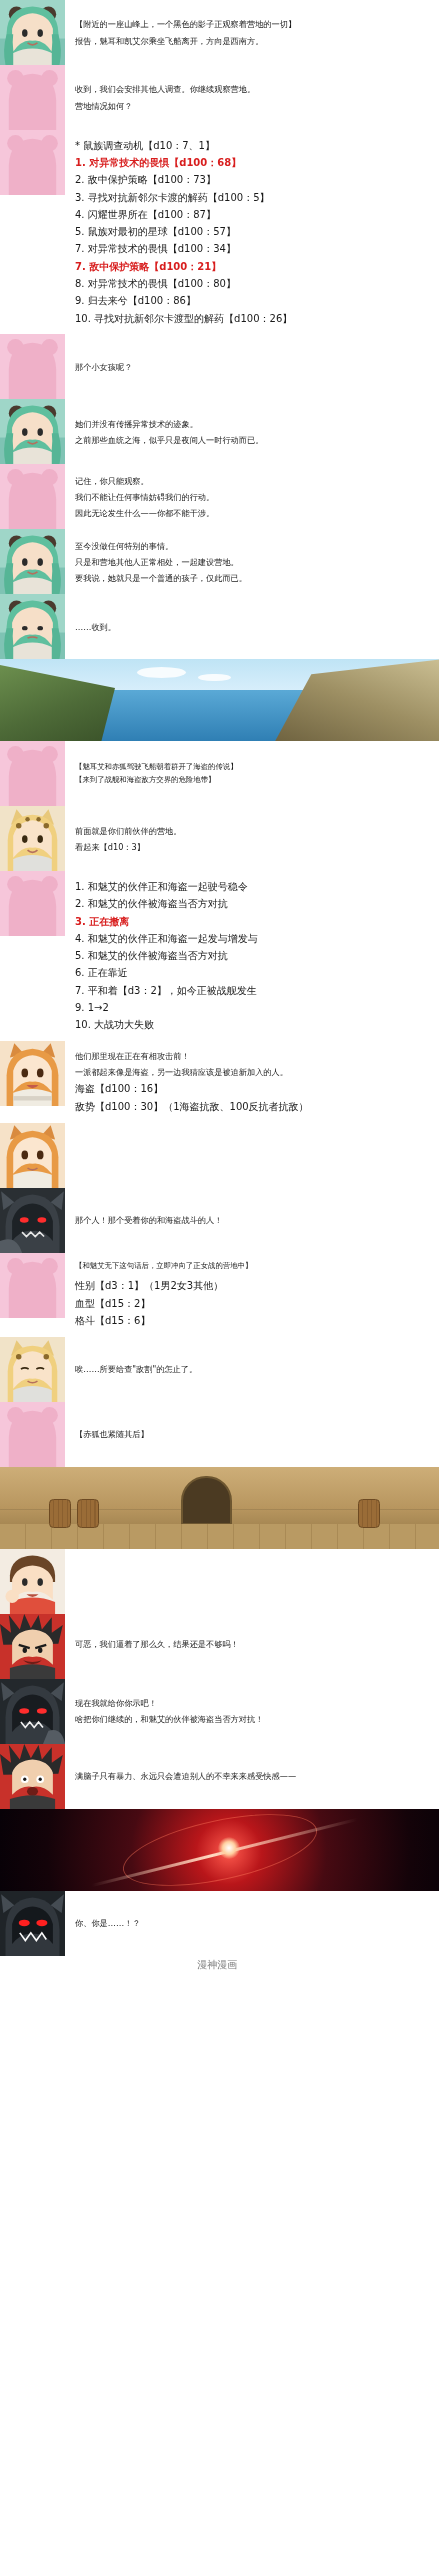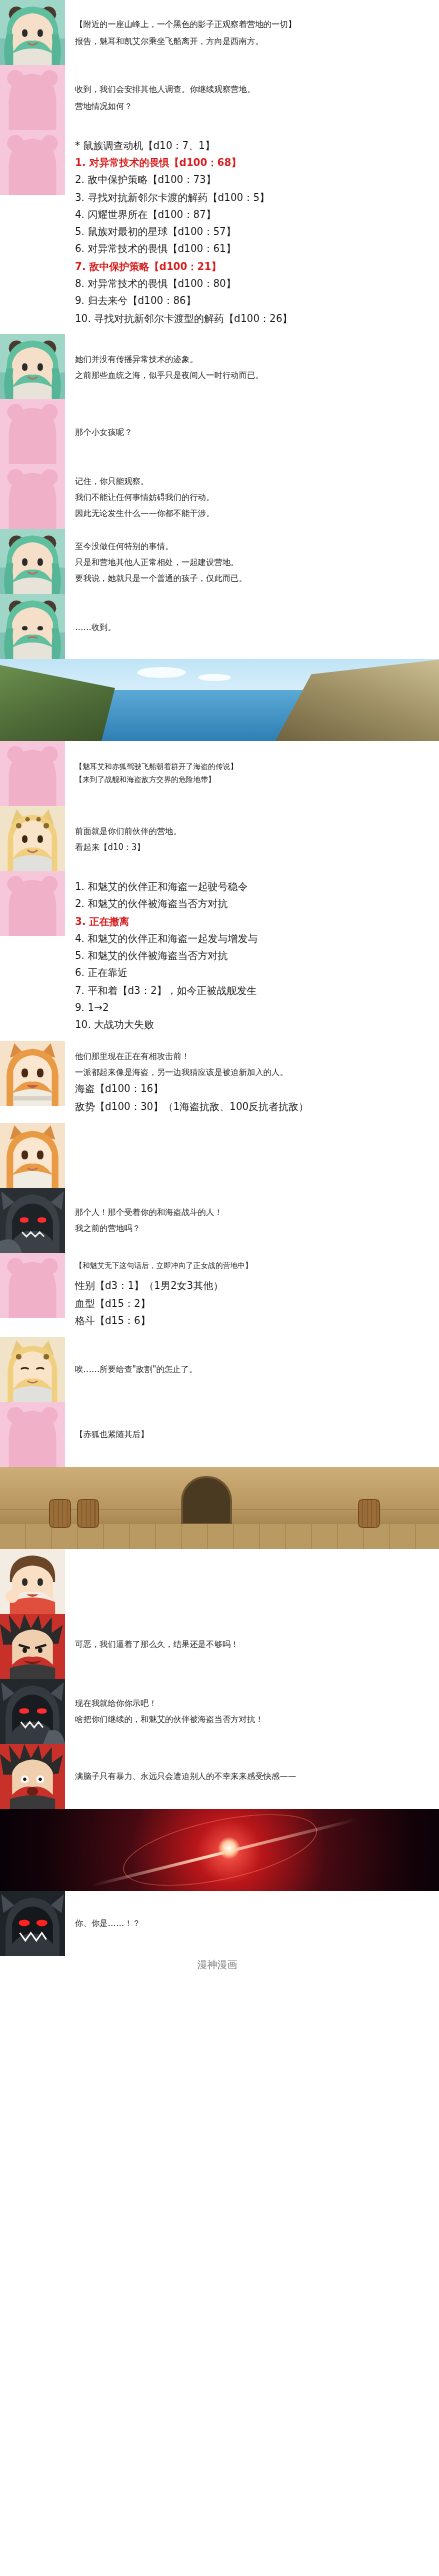--- a/index.html
+++ b/index.html
@@ -183,25 +183,39 @@
         <path d="M16 64 Q18 18 59 16 Q100 18 102 64 L102 118 L16 118Z" fill="#efb0c8"></path>
       </svg>
     </div>
     <div class="bubble bg-white tiny">
       <p class="stat-line">* 鼠族调查动机【d10：7、1】</p>
       <p class="stat-line c-red">1. 对异常技术的畏惧【d100：68】</p>
       <p class="stat-line">2. 敌中保护策略【d100：73】</p>
       <p class="stat-line">3. 寻找对抗新邻尔卡渡的解药【d100：5】</p>
       <p class="stat-line">4. 闪耀世界所在【d100：87】</p>
       <p class="stat-line">5. 鼠族对最初的星球【d100：57】</p>
-      <p class="stat-line">6. 对异常技术的畏惧【d100：61】</p>
+      <p class="stat-line">7. 对异常技术的畏惧【d100：34】</p>
       <p class="stat-line c-red">7. 敌中保护策略【d100：21】</p>
       <p class="stat-line">8. 对异常技术的畏惧【d100：80】</p>
       <p class="stat-line">9. 归去来兮【d100：86】</p>
       <p class="stat-line">10. 寻找对抗新邻尔卡渡型的解药【d100：26】</p>
+    </div>
+  </div>
+
+  <div class="row">
+    <div class="avatar">
+      <svg class="av-svg" viewBox="0 0 118 118">
+        <rect width="118" height="118" fill="#f6c6da"></rect>
+        <circle cx="28" cy="24" r="15" fill="#efb0c8"></circle>
+        <circle cx="90" cy="24" r="15" fill="#efb0c8"></circle>
+        <path d="M16 64 Q18 18 59 16 Q100 18 102 64 L102 118 L16 118Z" fill="#efb0c8"></path>
+      </svg>
+    </div>
+    <div class="bubble bg-white">
+      <p>那个小女孩呢？</p>
     </div>
   </div>
 
   <div class="row">
     <div class="avatar">
       <svg class="av-svg" viewBox="0 0 118 118">
         <rect width="118" height="118" fill="#9fd6c8"></rect>
         <rect y="70" width="118" height="48" fill="#7fc3b4"></rect>
         <ellipse cx="30" cy="26" rx="14" ry="14" fill="#4a3a2e"></ellipse>
         <ellipse cx="88" cy="26" rx="14" ry="14" fill="#4a3a2e"></ellipse>
@@ -212,34 +226,20 @@
         <path d="M50 78 Q59 85 68 78" stroke="#b5705e" stroke-width="3" fill="none"></path>
         <path d="M12 62 Q4 90 10 118 L32 118 Q20 90 24 62Z" fill="#56b596"></path>
         <path d="M106 62 Q114 90 108 118 L86 118 Q98 90 94 62Z" fill="#56b596"></path>
         <path d="M24 96 Q59 80 94 96 L94 118 L24 118Z" fill="#e8e3d8"></path>
       </svg>
     </div>
     <div class="bubble bg-white">
       <p>她们并没有传播异常技术的迹象。</p>
       <p></p>
       <p>之前那些血统之海，似乎只是夜间人一时行动而已。</p>
-    </div>
-  </div>
-
-  <div class="row">
-    <div class="avatar">
-      <svg class="av-svg" viewBox="0 0 118 118">
-        <rect width="118" height="118" fill="#f6c6da"></rect>
-        <circle cx="28" cy="24" r="15" fill="#efb0c8"></circle>
-        <circle cx="90" cy="24" r="15" fill="#efb0c8"></circle>
-        <path d="M16 64 Q18 18 59 16 Q100 18 102 64 L102 118 L16 118Z" fill="#efb0c8"></path>
-      </svg>
-    </div>
-    <div class="bubble bg-white">
-      <p>那个小女孩呢？</p>
     </div>
   </div>
 
   <div class="row">
     <div class="avatar">
       <svg class="av-svg" viewBox="0 0 118 118">
         <rect width="118" height="118" fill="#f6c6da"></rect>
         <circle cx="28" cy="24" r="15" fill="#efb0c8"></circle>
         <circle cx="90" cy="24" r="15" fill="#efb0c8"></circle>
         <path d="M16 64 Q18 18 59 16 Q100 18 102 64 L102 118 L16 118Z" fill="#efb0c8"></path>
@@ -424,21 +424,20 @@
         <ellipse cx="76" cy="58" rx="8" ry="5" fill="#ff2d2d"></ellipse>
         <path d="M40 80 L48 88 L56 80 L64 88 L72 80 L80 88" stroke="#e8e8e8" stroke-width="3" fill="none"></path>
         <path d="M6 40 L2 6 L26 26Z" fill="#4a5158"></path>
         <path d="M112 40 L116 6 L92 26Z" fill="#4a5158"></path>
         <path d="M0 96 Q30 84 40 118 L0 118Z" fill="#545b62"></path>
       </svg>
     </div>
     <div class="bubble bg-white">
       <p>那个人！那个受着你的和海盗战斗的人！</p>
       <p></p>
-      <p>我之前的营地吗？</p>
     </div>
   </div>
 
   <div class="row">
     <div class="avatar">
       <svg class="av-svg" viewBox="0 0 118 118">
         <rect width="118" height="118" fill="#f6c6da"></rect>
         <circle cx="28" cy="24" r="15" fill="#efb0c8"></circle>
         <circle cx="90" cy="24" r="15" fill="#efb0c8"></circle>
         <path d="M16 64 Q18 18 59 16 Q100 18 102 64 L102 118 L16 118Z" fill="#efb0c8"></path>

